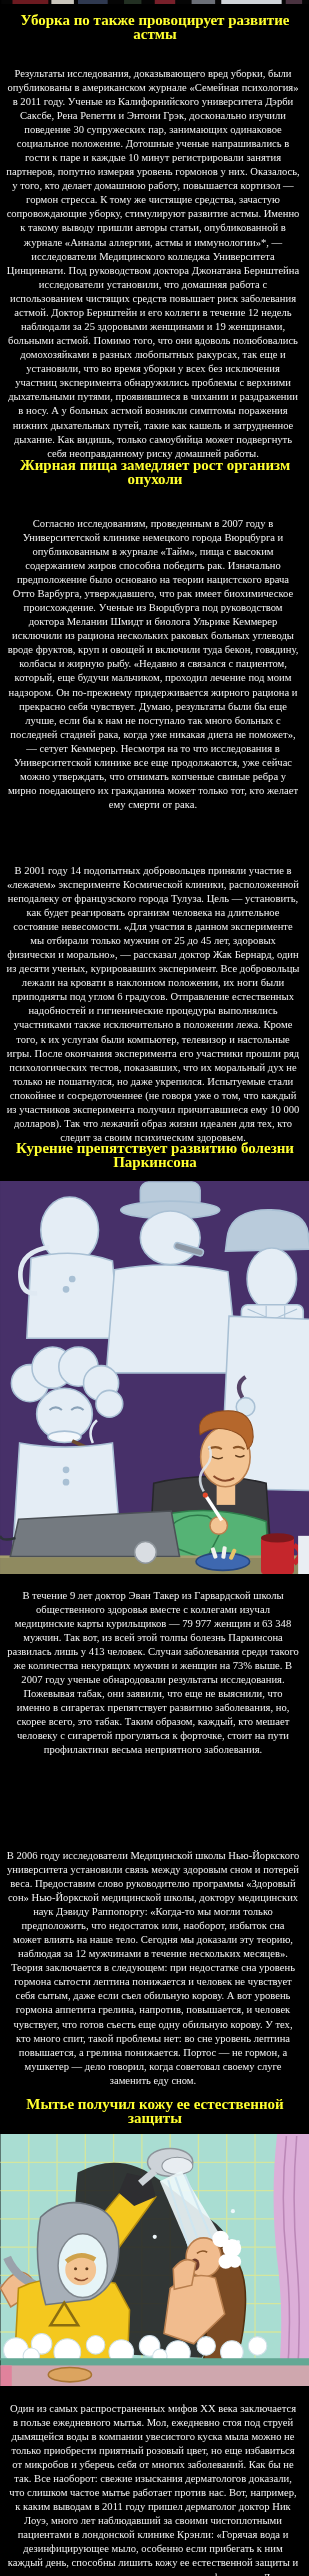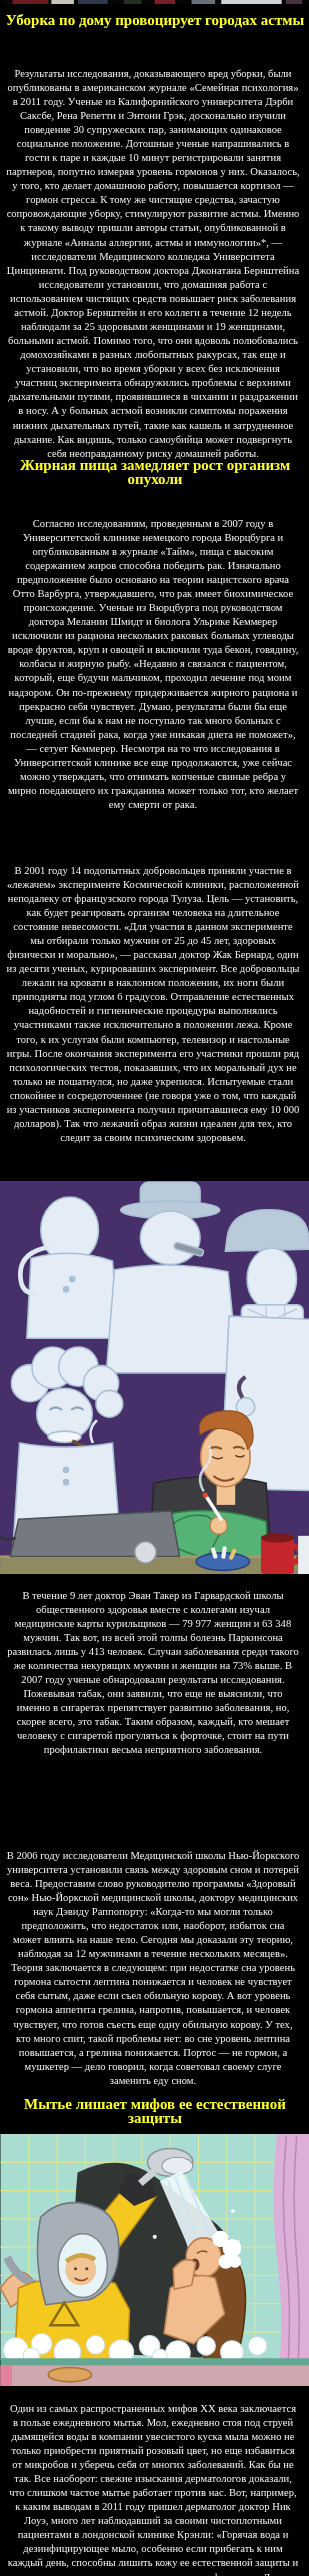--- a/index.html
+++ b/index.html
@@ -22,29 +22,31 @@
     <rect x="22" y="0" width="70" height="8" fill="#6b1a20"></rect>
     <rect x="98" y="0" width="44" height="8" fill="#c9c5bb"></rect>
     <rect x="150" y="0" width="58" height="8" fill="#2f3950"></rect>
     <rect x="240" y="0" width="34" height="8" fill="#233023"></rect>
     <rect x="300" y="0" width="40" height="8" fill="#77202a"></rect>
     <rect x="372" y="0" width="46" height="8" fill="#6b6f77"></rect>
     <rect x="430" y="0" width="118" height="8" fill="#cfd3d8"></rect>
     <rect x="556" y="0" width="32" height="8" fill="#4a3340"></rect>
   </svg>
 
-  <h1 class="title" style="top:4.1px">Уборка по дому провоцирует городах астмы</h1>
+  <h1 class="title" style="top:4.1px">Уборка по также провоцирует развитие астмы</h1>
   <p class="body-text" style="top:56px">Результаты исследования, доказывающего вред уборки, были опубликованы в американском журнале «Семейная психология» в 2011 году. Ученые из Калифорнийского университета Дэрби Саксбе, Рена Репетти и Энтони Грэк, досконально изучили поведение 30 супружеских пар, занимающих одинаковое социальное положение. Дотошные ученые напрашивались в гости к паре и каждые 10 минут регистрировали занятия партнеров, попутно измеряя уровень гормонов у них. Оказалось, у того, кто делает домашнюю работу, повышается кортизол — гормон стресса.  К тому же чистящие средства, зачастую сопровождающие уборку, стимулируют развитие астмы. Именно к такому выводу пришли авторы статьи, опубликованной в журнале «Анналы аллергии, астмы и иммунологии»*, — исследователи Медицинского колледжа Университета Цинциннати. Под руководством доктора Джонатана Бернштейна исследователи установили, что домашняя работа с использованием чистящих средств повышает риск заболевания астмой. Доктор Бернштейн и его коллеги в течение 12 недель наблюдали за 25 здоровыми женщинами и 19 женщинами, больными астмой. Помимо того, что они вдоволь полюбовались домохозяйками в разных любопытных ракурсах, так еще и установили, что во время уборки у всех без исключения участниц эксперимента обнаружились проблемы с верхними дыхательными путями, проявившиеся в чихании и раздражении в носу. А у больных астмой возникли симптомы поражения нижних дыхательных путей, такие как кашель и затрудненное дыхание. Как видишь, только самоубийца может подвергнуть себя неоправданному риску домашней работы.</p>
 
   <h1 class="title" style="top:449px">Жирная пища замедляет рост организм
 опухоли</h1>
   <p class="body-text" style="top:506px">Согласно исследованиям, проведенным в 2007 году в Университетской клинике немецкого города Вюрцбурга и опубликованным в журнале «Тайм», пища с высоким содержанием жиров способна победить рак. Изначально предположение было основано на теории нацистского врача Отто Варбурга, утверждавшего, что рак имеет биохимическое происхождение. Ученые из Вюрцбурга под руководством доктора Мелании Шмидт и биолога Ульрике Кеммерер исключили из рациона нескольких раковых больных углеводы вроде фруктов, круп и овощей и включили туда бекон, говядину, колбасы и жирную рыбу.  «Недавно я связался с пациентом, который, еще будучи мальчиком, проходил лечение под моим надзором. Он по-прежнему придерживается жирного рациона и прекрасно себя чувствует. Думаю, результаты были бы еще лучше, если бы к нам не поступало так много больных с последней стадией рака, когда уже никакая диета не поможет», — сетует Кеммерер. Несмотря на то что исследования в Университетской клинике все еще продолжаются, уже сейчас можно утверждать, что отнимать копченые свиные ребра у мирно поедающего их гражданина может только тот, кто желает ему смерти от рака.</p>
 
   <p class="body-text" style="top:853px">В 2001 году 14 подопытных добровольцев приняли участие в «лежачем» эксперименте Космической клиники, расположенной неподалеку от французского города Тулуза. Цель — установить, как будет реагировать организм человека на длительное состояние невесомости. «Для участия в данном эксперименте мы отбирали только мужчин от 25 до 45 лет, здоровых физически и морально», — рассказал доктор Жак Бернард, один из десяти ученых, курировавших эксперимент. Все добровольцы лежали на кровати в наклонном положении, их ноги были приподняты под углом 6 градусов. Отправление естественных надобностей и гигиенические процедуры выполнялись участниками также исключительно в положении лежа. Кроме того, к их услугам были компьютер, телевизор и настольные игры.  После окончания эксперимента его участники прошли ряд психологических тестов, показавших, что их моральный дух не только не пошатнулся, но даже укрепился. Испытуемые стали спокойнее и сосредоточеннее (не говоря уже о том, что каждый из участников эксперимента получил причитавшиеся ему 10 000 долларов). Так что лежачий образ жизни идеален для тех, кто следит за своим психическим здоровьем.</p>
 
+  <h1 class="title" style="top:1132px">Курение препятствует развитию болезни
+Паркинсона</h1>
 
   <svg class="illus" style="top:1181px" width="310" height="393" viewBox="0 0 601 762">
     <rect width="601" height="762" fill="#473069"></rect>
     <g fill="#e4edf5" stroke="#a9c0d4" stroke-width="3">
 
       <ellipse cx="135" cy="95" rx="56" ry="64"></ellipse>
       <path d="M60,150 Q140,128 218,155 L232,305 L52,305 Z"></path>
       <path d="M96,128 q-62,10 -56,62 q3,30 32,28" fill="none" stroke="#dfe9f2" stroke-width="9"></path>
       <circle cx="140" cy="190" r="5" fill="#a9c0d4"></circle>
         <circle cx="128" cy="210" r="5" fill="#a9c0d4"></circle>
@@ -113,21 +115,21 @@
       <rect x="506" y="690" width="64" height="72" rx="7" fill="#c5262c"></rect>
       <ellipse cx="538" cy="692" rx="32" ry="9" fill="#7d181c"></ellipse>
     </g>
     <rect x="578" y="688" width="23" height="74" fill="#e9eef3"></rect>
   </svg>
 
   <p class="body-text" style="top:1578px">В течение 9 лет доктор Эван Такер из Гарвардской школы общественного здоровья вместе с коллегами изучал медицинские карты курильщиков — 79 977 женщин и 63 348 мужчин. Так вот, из всей этой толпы болезнь Паркинсона развилась лишь у 413 человек. Случаи заболевания среди такого же количества некурящих мужчин и женщин на 73% выше. В 2007 году ученые обнародовали результаты исследования. Пожевывая табак, они заявили, что еще не выяснили, что именно в сигаретах препятствует развитию заболевания, но, скорее всего, это табак. Таким образом, каждый, кто мешает человеку с сигаретой прогуляться к форточке, стоит на пути профилактики весьма неприятного заболевания.</p>
 
   <p class="body-text" style="top:1838px">В 2006 году исследователи Медицинской школы Нью-Йоркского университета установили связь между здоровым сном и потерей веса. Предоставим слово руководителю программы «Здоровый сон» Нью-Йоркской медицинской школы, доктору медицинских наук Дэвиду Раппопорту: «Когда-то мы могли только предположить, что недостаток или, наоборот, избыток сна может влиять на наше тело. Сегодня мы доказали эту теорию, наблюдая за 12 мужчинами в течение нескольких месяцев».  Теория заключается в следующем: при недостатке сна уровень гормона сытости лептина понижается и человек не чувствует себя сытым, даже если съел обильную корову. А вот уровень гормона аппетита грелина, напротив, повышается, и человек чувствует, что готов съесть еще одну обильную корову. У тех, кто много спит, такой проблемы нет: во сне уровень лептина повышается, а грелина понижается. Портос — не гормон, а мушкетер — дело говорил, когда советовал своему слуге заменить еду сном.</p>
 
-  <h1 class="title" style="top:2088px">Мытье лишает мифов ее естественной защиты</h1>
+  <h1 class="title" style="top:2088px">Мытье получил кожу ее естественной защиты</h1>
 
   <svg class="illus" style="top:2134px" width="310" height="252" viewBox="0 0 601 490">
     <rect width="601" height="440" fill="#a9ddd2"></rect>
     <g stroke="#d4e69e" stroke-width="2.5">
       <path d="M55,0V435 M110,0V435 M165,0V435 M220,0V435 M275,0V435 M330,0V435 M385,0V435 M440,0V435 M495,0V435 M550,0V435"></path>
       <path d="M0,55H601 M0,110H601 M0,165H601 M0,220H601 M0,275H601 M0,330H601 M0,385H601"></path>
     </g>
     <path d="M150,75 q85,-45 160,15 l110,85 q62,58 30,132 l-58,128 -198,-8 q-66,-130 -44,-352 Z" fill="#242424" opacity="0.9"></path>
 
     <g>

